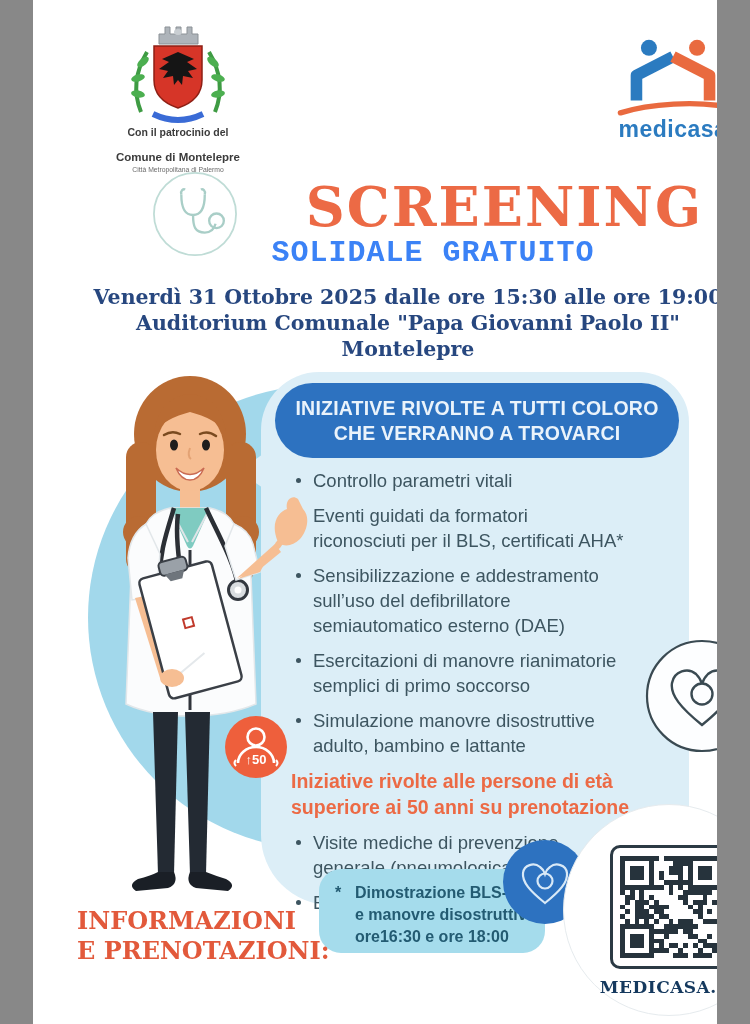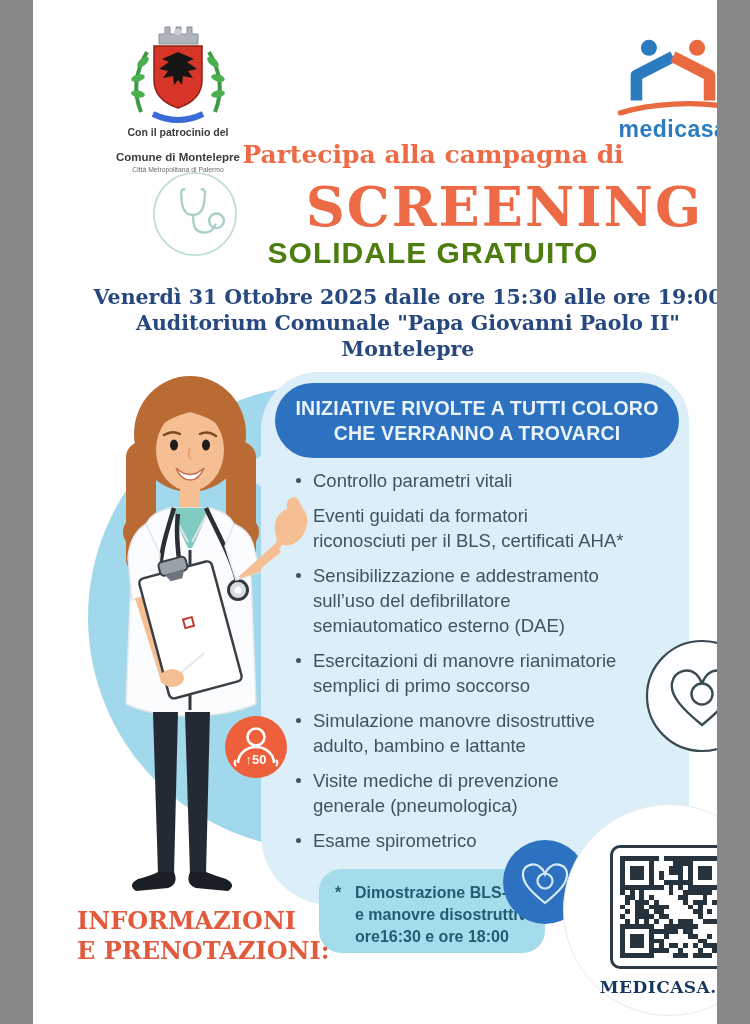--- a/index.html
+++ b/index.html
@@ -15,21 +15,21 @@
 
   .medicasa-logo { position:absolute; left:578px; top:38px; width:124px; height:82px; }
   .medicasa-word { position:absolute; left:570px; top:116px; width:140px; text-align:center;
                    color:#2B7BC0; font-size:23px; font-weight:bold; letter-spacing:0.5px; }
 
   .kicker { position:absolute; left:150px; top:140px; width:500px; text-align:center;
             color:#EC6A45; font-family:"DejaVu Serif", serif; font-weight:bold; font-size:25px; }
   .title  { position:absolute; left:130px; top:175px; width:540px; text-align:right;
             color:#EC6A45; font-family:"DejaVu Serif", serif; font-weight:bold; font-size:54px; letter-spacing:2px; }
   .subtitle { position:absolute; left:130px; top:236px; width:540px; text-align:center;
-            color:#4d7c0f; font-family:Liberation Sans, sans-serif; font-weight:bold; font-size:30px; letter-spacing:1px; }
+            color:#3b82f6; font-family:Liberation Mono, monospace; font-weight:bold; font-size:30px; letter-spacing:1px; }
   .steth-badge { position:absolute; left:118px; top:170px; width:88px; height:88px; }
 
   .event-when { position:absolute; left:40px; top:284px; width:670px; text-align:center;
             color:#27477F; font-family:"DejaVu Serif", serif; font-weight:bold; font-size:20.5px; line-height:26px; }
 
   
   .sky-circle { position:absolute; left:55px; top:385px; width:470px; height:465px;
                 border-radius:50%; background:#A2D8EB; }
   .panel { position:absolute; left:228px; top:372px; width:428px; height:533px;
            background:#DCEEF7; border-radius:58px 50px 100px 70px; }
@@ -101,21 +101,20 @@
 
   <svg class="medicasa-logo" viewBox="0 0 130 92">
     <circle cx="38" cy="11" r="9" fill="#2B7BC0"></circle>
     <path d="M24,70 L24,42 L65,21" fill="none" stroke="#2B7BC0" stroke-width="13" stroke-linejoin="round" stroke-linecap="butt"></path>
     <circle cx="92" cy="11" r="9" fill="#E96A3F"></circle>
     <path d="M106,70 L106,42 L65,21" fill="none" stroke="#E96A3F" stroke-width="13" stroke-linejoin="round" stroke-linecap="butt"></path>
     <path d="M6,84 C40,73 92,71 124,77" fill="none" stroke="#E96A3F" stroke-width="6" stroke-linecap="round"></path>
   </svg>
   <div class="medicasa-word">medicasa</div>
 
-  <div class="kicker">Partecipa alla campagna di</div>
   <div class="title">SCREENING</div>
   <div class="subtitle">SOLIDALE GRATUITO</div>
 
   <svg class="steth-badge" viewBox="0 0 90 90">
     <circle cx="45" cy="45" r="42" fill="none" stroke="#BFDCD6" stroke-width="1.8"></circle>
     <path d="M31,25 c0,13 3,21 12,21 c9,0 12,-8 12,-21" fill="none" stroke="#A9CEC7" stroke-width="2.4"></path>
     <path d="M31,25 c-1,-4 2,-6 4,-5 M55,25 c1,-4 -2,-6 -4,-5" fill="none" stroke="#A9CEC7" stroke-width="2.4"></path>
     <path d="M43,46 c0,12 2,18 12,18 c8,0 10,-5 11,-9" fill="none" stroke="#A9CEC7" stroke-width="2.4"></path>
     <circle cx="67" cy="52" r="7.5" fill="none" stroke="#A9CEC7" stroke-width="2.4"></circle>
   </svg>
@@ -135,20 +134,22 @@
       <li>Controllo parametri vitali</li>
       <li>Eventi guidati da formatori
 riconosciuti per il BLS, certificati AHA*</li>
       <li>Sensibilizzazione e addestramento
 sull’uso del defibrillatore
 semiautomatico esterno (DAE)</li>
       <li>Esercitazioni di manovre rianimatorie
 semplici di primo soccorso</li>
       <li>Simulazione manovre disostruttive
 adulto, bambino e lattante</li>
+      <div class="over50-head">Iniziative rivolte alle persone di età
+superiore ai 50 anni su prenotazione</div>
       <li>Visite mediche di prevenzione
 generale (pneumologica)</li>
       <li>Esame spirometrico</li>
     </ul>
   </div>
 
   <svg class="nurse" viewBox="0 0 205 538">
     <ellipse cx="82" cy="62" rx="56" ry="58" fill="#B96B33"></ellipse>
     <rect x="18" y="70" width="30" height="132" rx="15" fill="#B96B33"></rect>
     <rect x="118" y="70" width="30" height="132" rx="15" fill="#B96B33"></rect>

